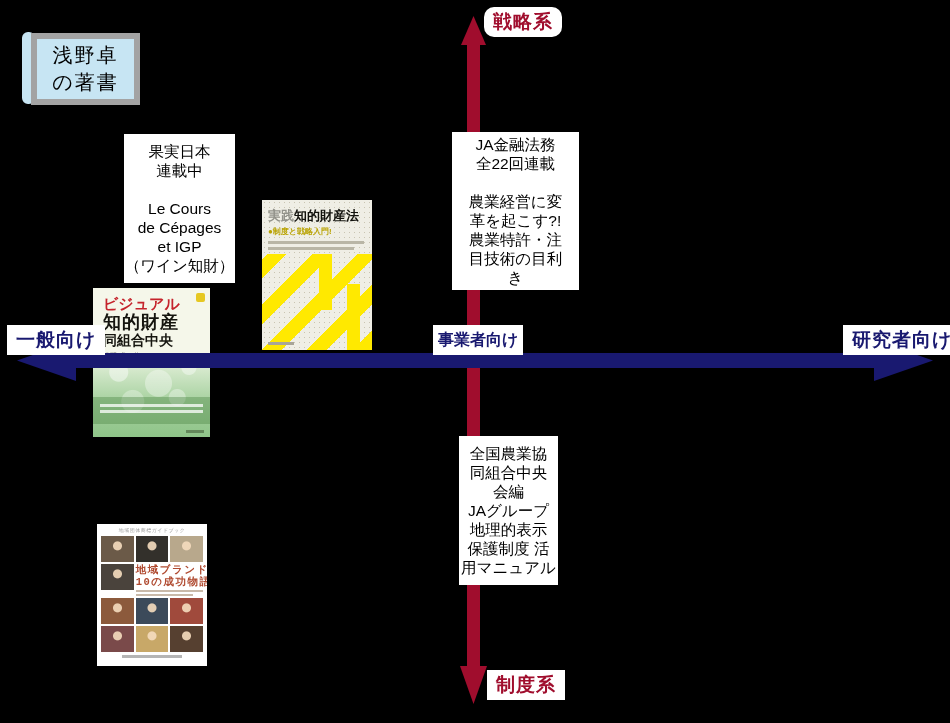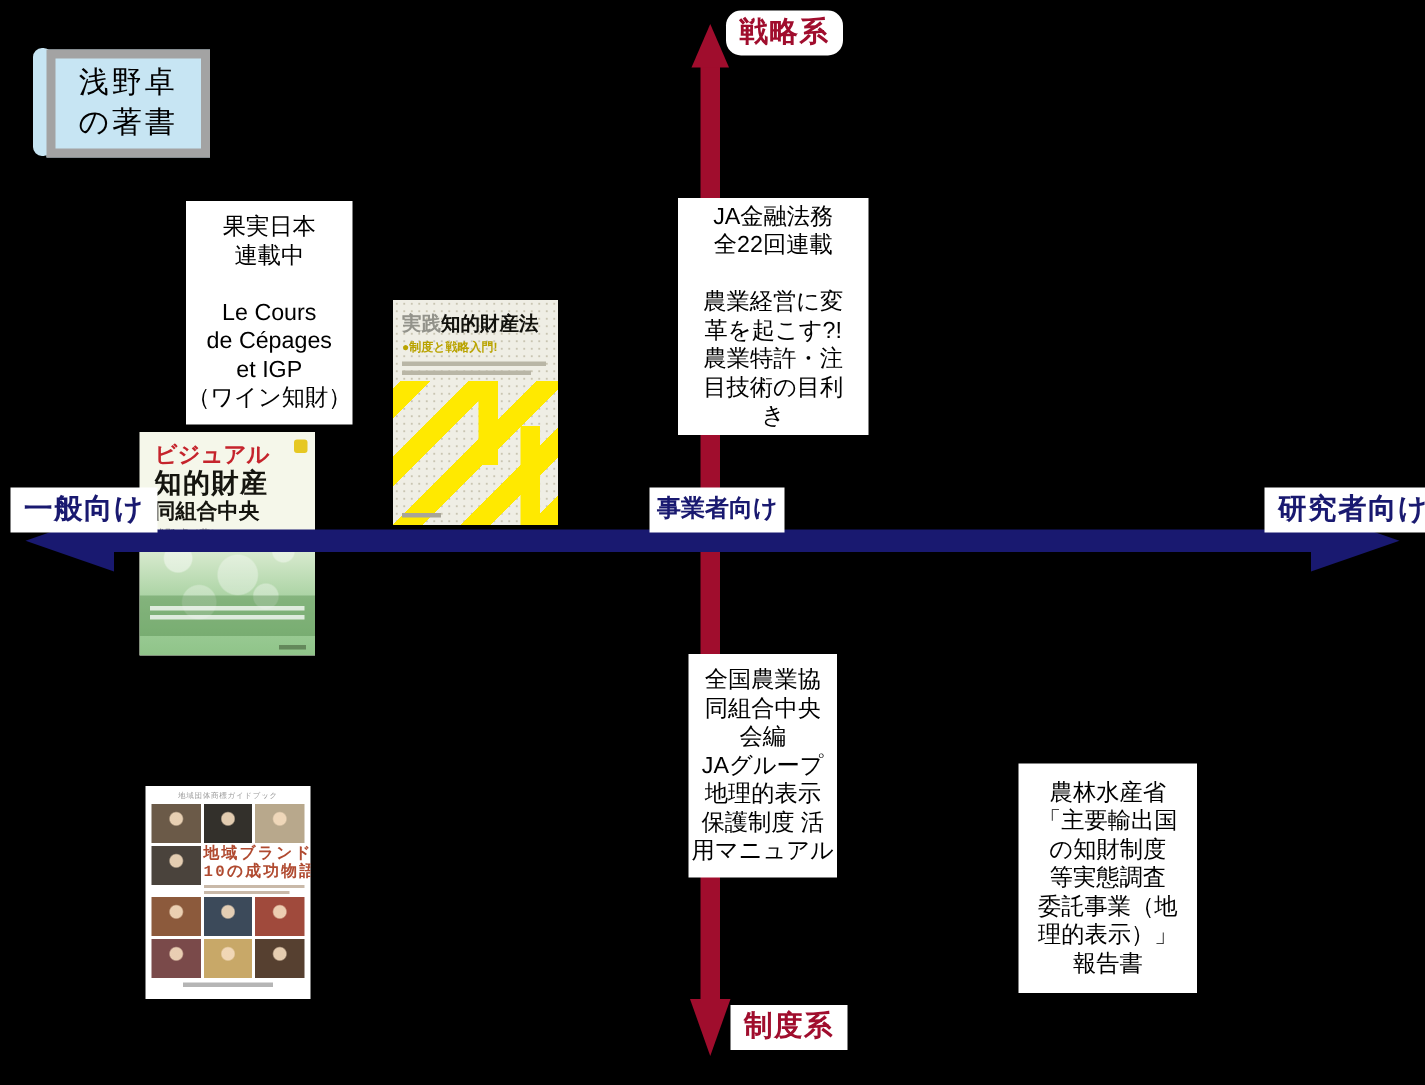--- a/index.html
+++ b/index.html
@@ -202,27 +202,20 @@
 農業特許・注
 目技術の目利
 き</div>
   <div class="note" style="left:432px;top:436px;width:99px;padding:8px 0;">全国農業協
 同組合中央
 会編
 JAグループ
 地理的表示
 保護制度 活
 用マニュアル</div>
-  <div class="note" style="left:652px;top:509px;width:119px;padding:10px 0;">農林水産省
-「主要輸出国
-の知財制度
-等実態調査
-委託事業（地
-理的表示）」
-報告書</div>
 
   <div>
     <div class="badge-hook"></div>
     <div class="badge-hook2"></div>
     <div class="badge-roll"></div>
     <div class="badge-body">
       <span>浅野卓</span>
       <span>の著書</span>
     </div>
   </div>

